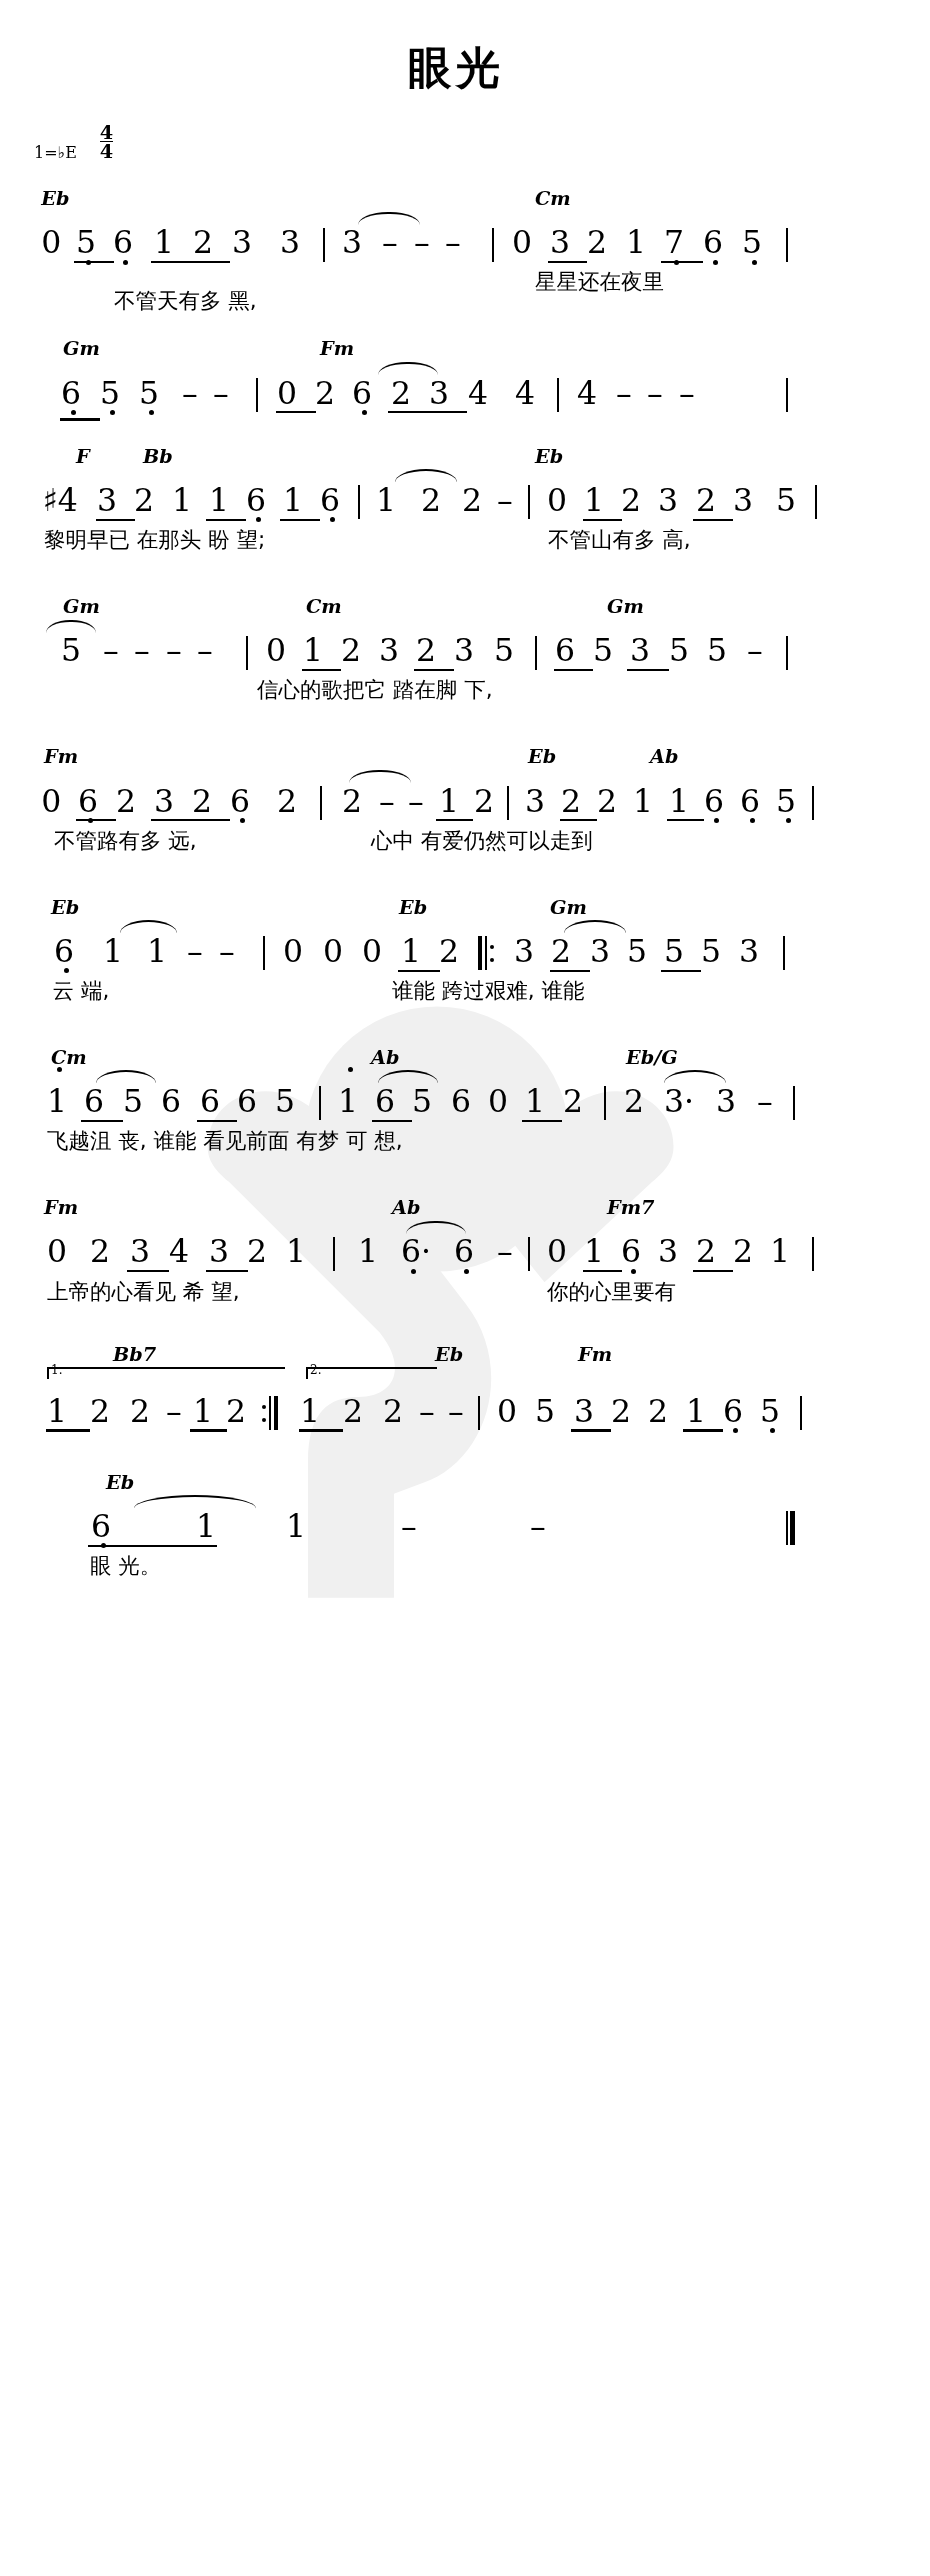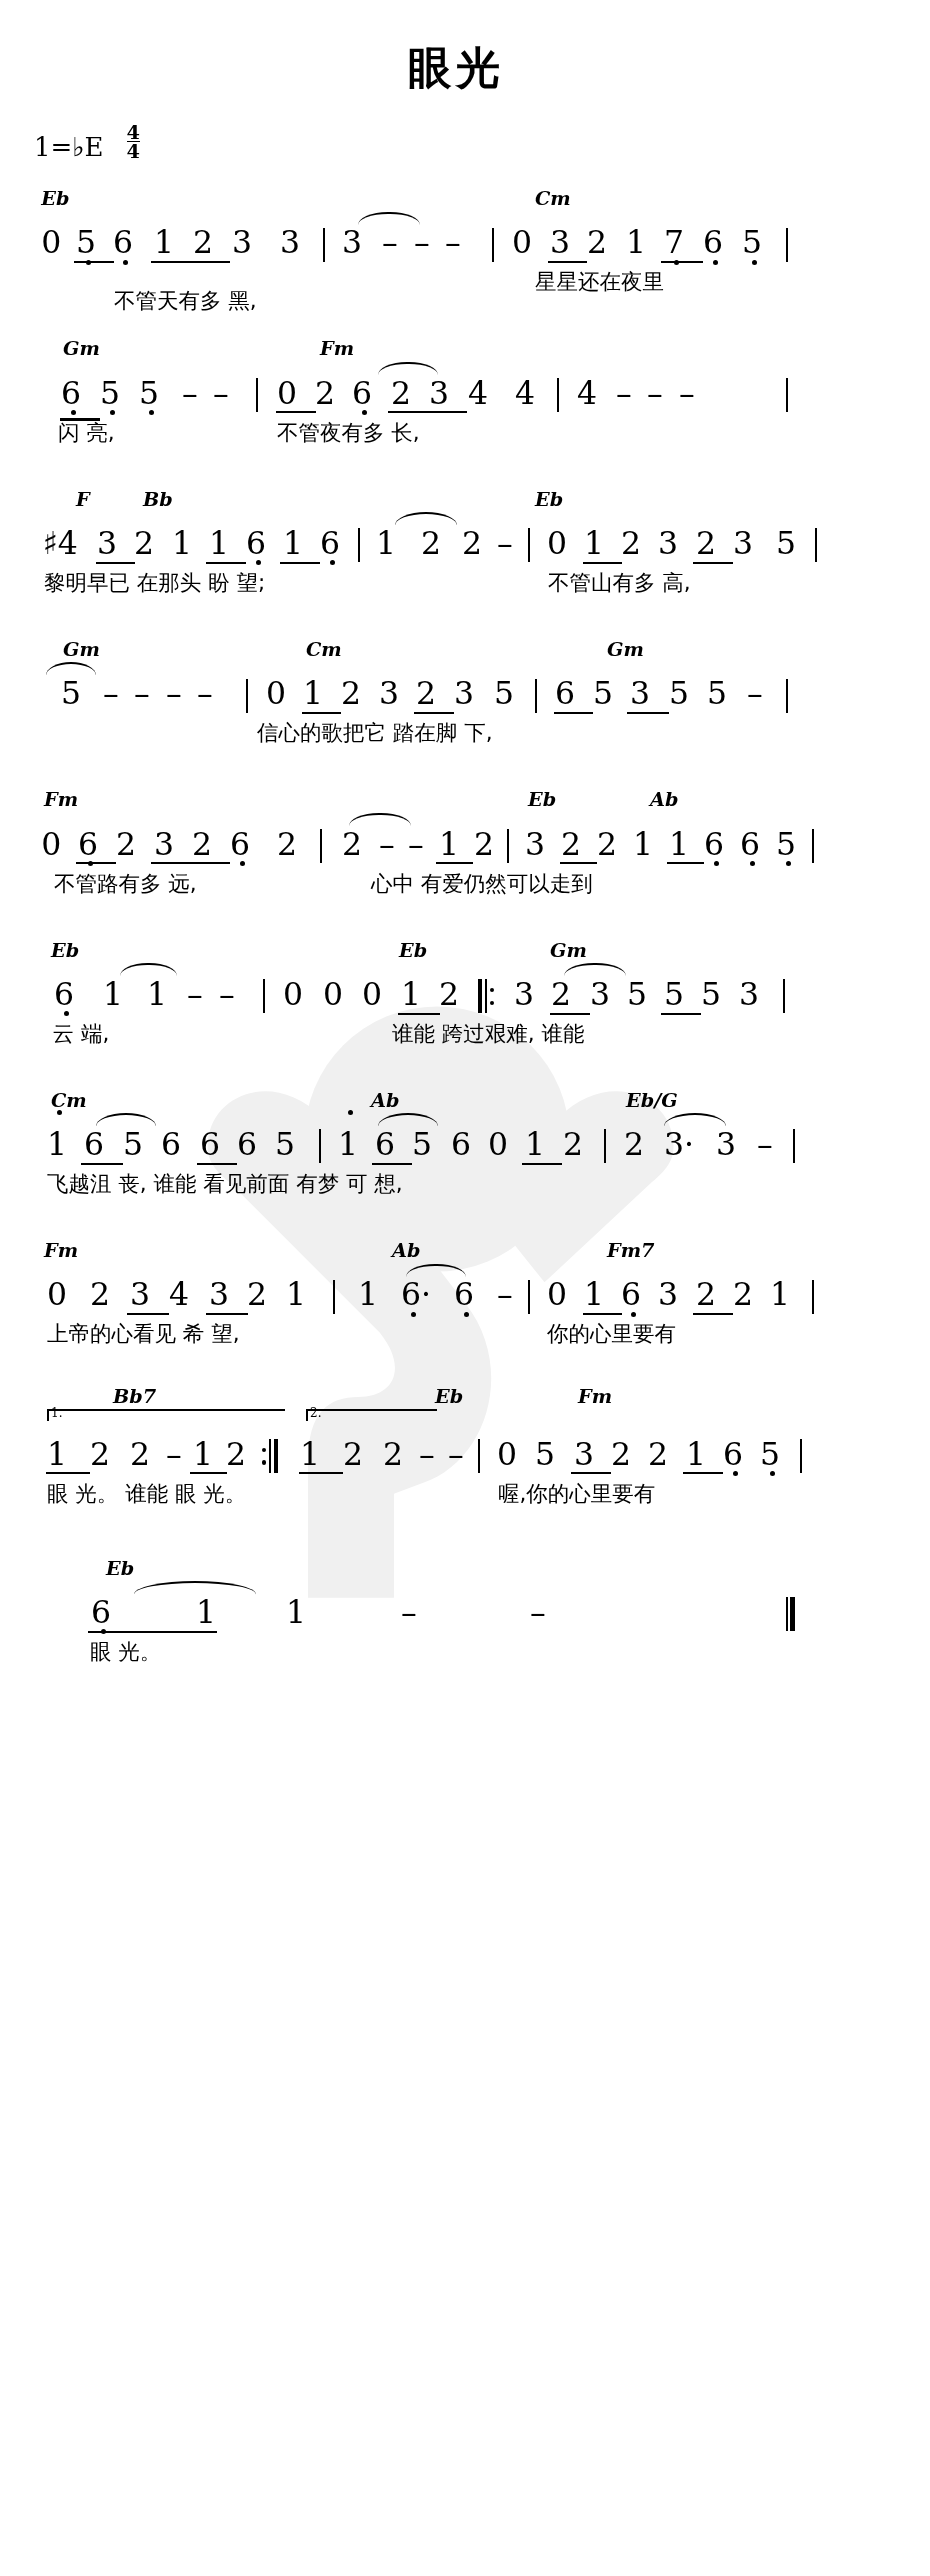--- a/index.html
+++ b/index.html
@@ -38,21 +38,21 @@
   }
   .meta{
     margin:27px 0 0 34px;
     display:flex;
     align-items:flex-end;
     gap:7.2px;
     font-family:"DejaVu Serif", serif;
     font-size:21.5px;
   }
   .meta .key{
-    font-size:26px;
+    font-size:16px;
     letter-spacing:0px;
     white-space:nowrap;
   }
   .meta .time{
     display:inline-block;
     text-align:center;
     line-height:0.92;
     font-size:19.3px;
     font-weight:bold;
     margin-left:15.8px;
@@ -264,24 +264,20 @@
       <span class="note" style="left:434px;">4</span>
       <span class="note" style="left:481px;">4</span>
       <span class="underline" style="left:242px;bottom:1.4px;width:40px;"></span>
       <span class="underline" style="left:354px;bottom:1.4px;width:79px;"></span>
       <span class="bar" style="left:523px;"></span>
       <span class="note" style="left:543px;">4</span>
       <span class="note" style="left:582px;">–</span>
       <span class="note" style="left:613px;">–</span>
       <span class="note" style="left:645px;">–</span>
       <span class="bar" style="left:752px;"></span>
-    </div>
-    <div class="lyricline">
-      <span class="lyric" style="left:24px;">闪 亮,</span>
-      <span class="lyric" style="left:243px;">不管夜有多 长,</span>
     </div>
   </div>
 
   <div class="system" style="margin-top:29px;">
     <div class="chordline">
       <span class="chord" style="left:42px;">F</span>
       <span class="chord" style="left:109px;">Bb</span>
       <span class="chord" style="left:501px;">Eb</span>
     </div>
     <div class="notesline">
@@ -575,24 +571,20 @@
       <span class="note" style="left:614px;">2</span>
       <span class="note" style="left:652px;">1</span>
       <span class="note" style="left:689px;">6</span>
         <span class="dotu" style="left:699px;bottom:0px;"></span>
       <span class="note" style="left:726px;">5</span>
         <span class="dotu" style="left:736px;bottom:0px;"></span>
       <span class="underline" style="left:537px;bottom:1.4px;width:40px;"></span>
       <span class="underline" style="left:649px;bottom:1.4px;width:40px;"></span>
       <span class="bar" style="left:766px;"></span>
     </div>
-    <div class="lyricline">
-      <span class="lyric" style="left:13px;">眼 光。 谁能  眼 光。</span>
-      <span class="lyric" style="left:464px;">喔,你的心里要有</span>
-    </div>
   </div>
 
   <div class="system" style="margin-top:37px;">
     <div class="chordline">
       <span class="chord" style="left:72px;">Eb</span>
     </div>
     <div class="notesline">
       <span class="slur" style="left:100px;top:0;width:122px;"></span>
       <span class="note" style="left:57px;">6</span>
         <span class="dotu" style="left:67px;bottom:0px;"></span>

